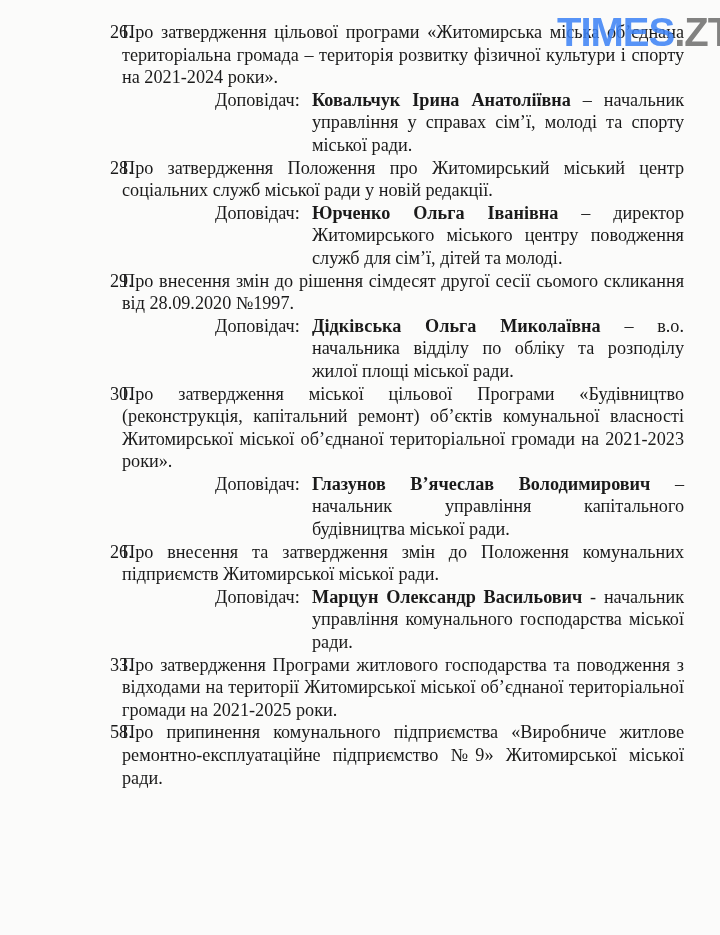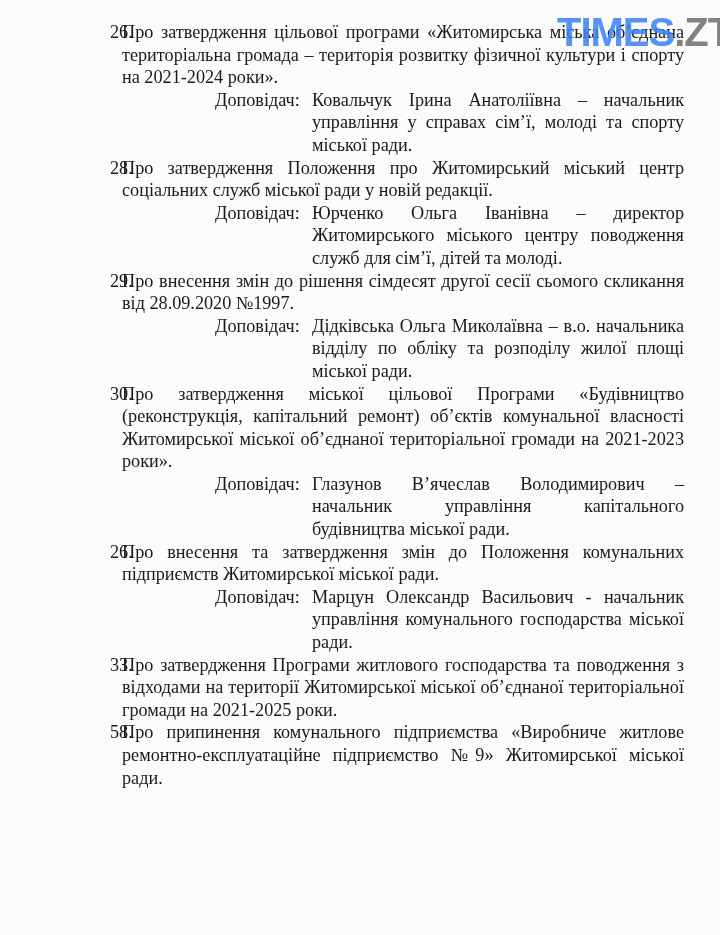--- a/index.html
+++ b/index.html
@@ -23,21 +23,21 @@
       position: absolute; left: 98px; top: 21px; width: 586px;
       font-size: 18.2px; line-height: 22.6px;
     }
     .item { position: relative; padding-left: 24px; text-align: justify; text-align-last: left; }
     .item .num { position: absolute; left: 12px; top: 0; font-family: Liberation Serif, serif; }
     .item .text { display: block; }
     .speaker {
       position: relative; padding-left: 214px; text-align: justify; text-align-last: left;
     }
     .speaker .label { position: absolute; left: 117px; top: 0; font-family: Liberation Serif, serif; }
-    .speaker .name { font-weight: normal; }
+    .speaker .name { font-weight: bold; }
   </style>
 </head>
 <body>
 
 <div class="page">
   <div class="logo">
     <span class="times">TIMES</span><span class="zt">.ZT</span>
   </div>
 
   <div class="doc">

